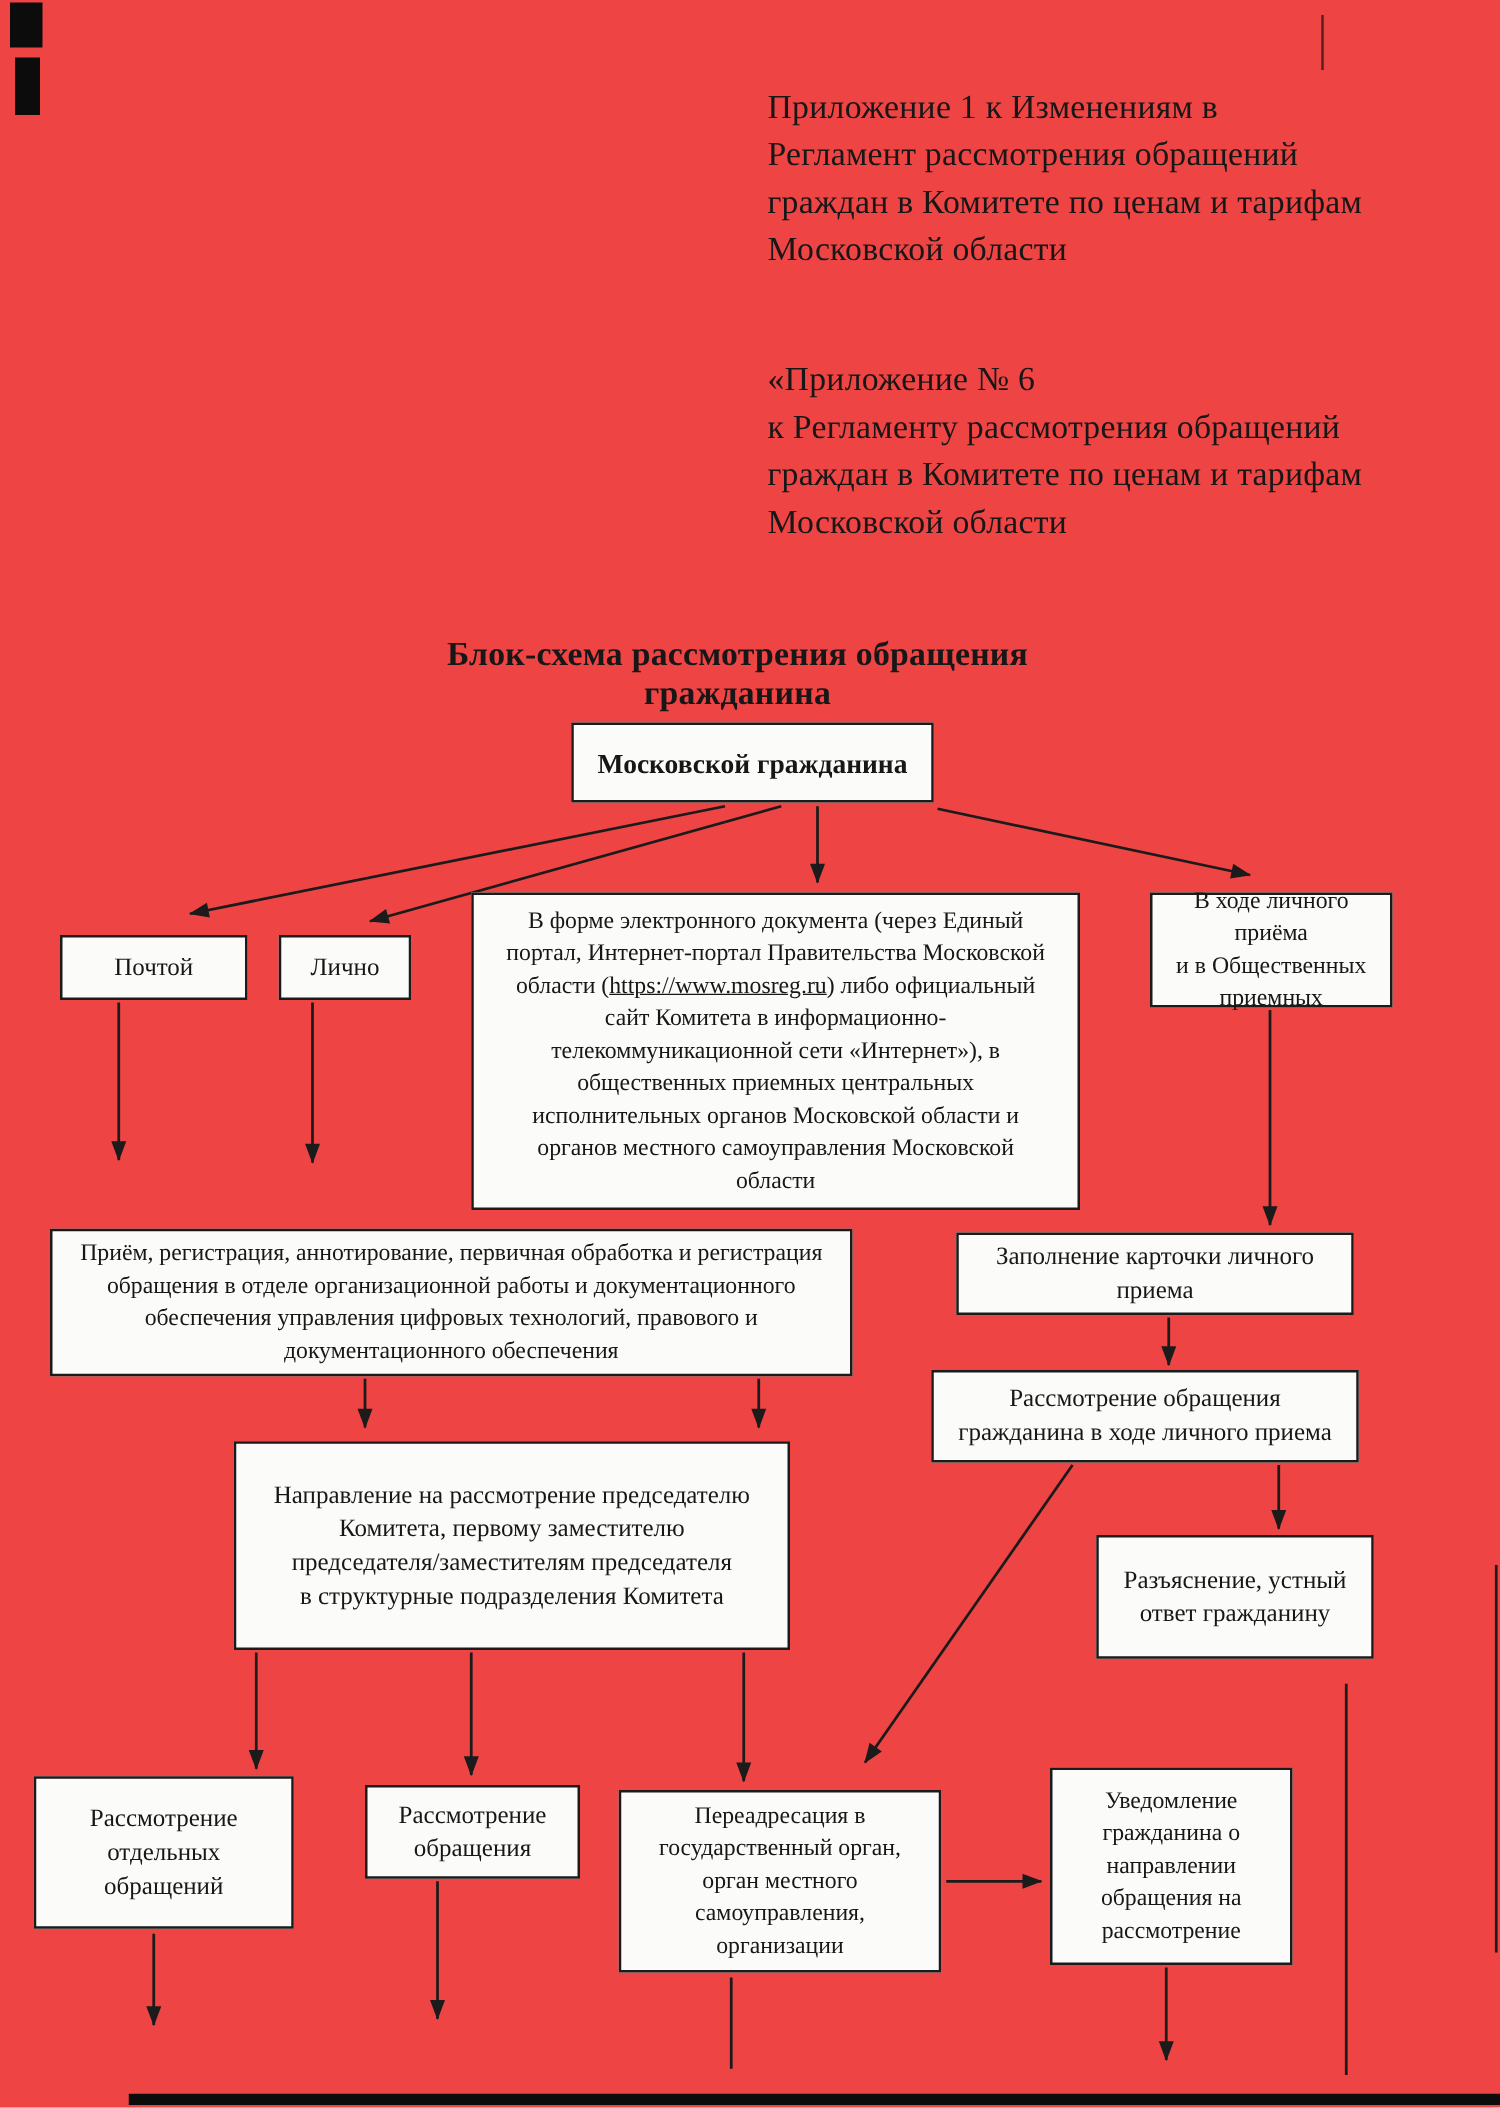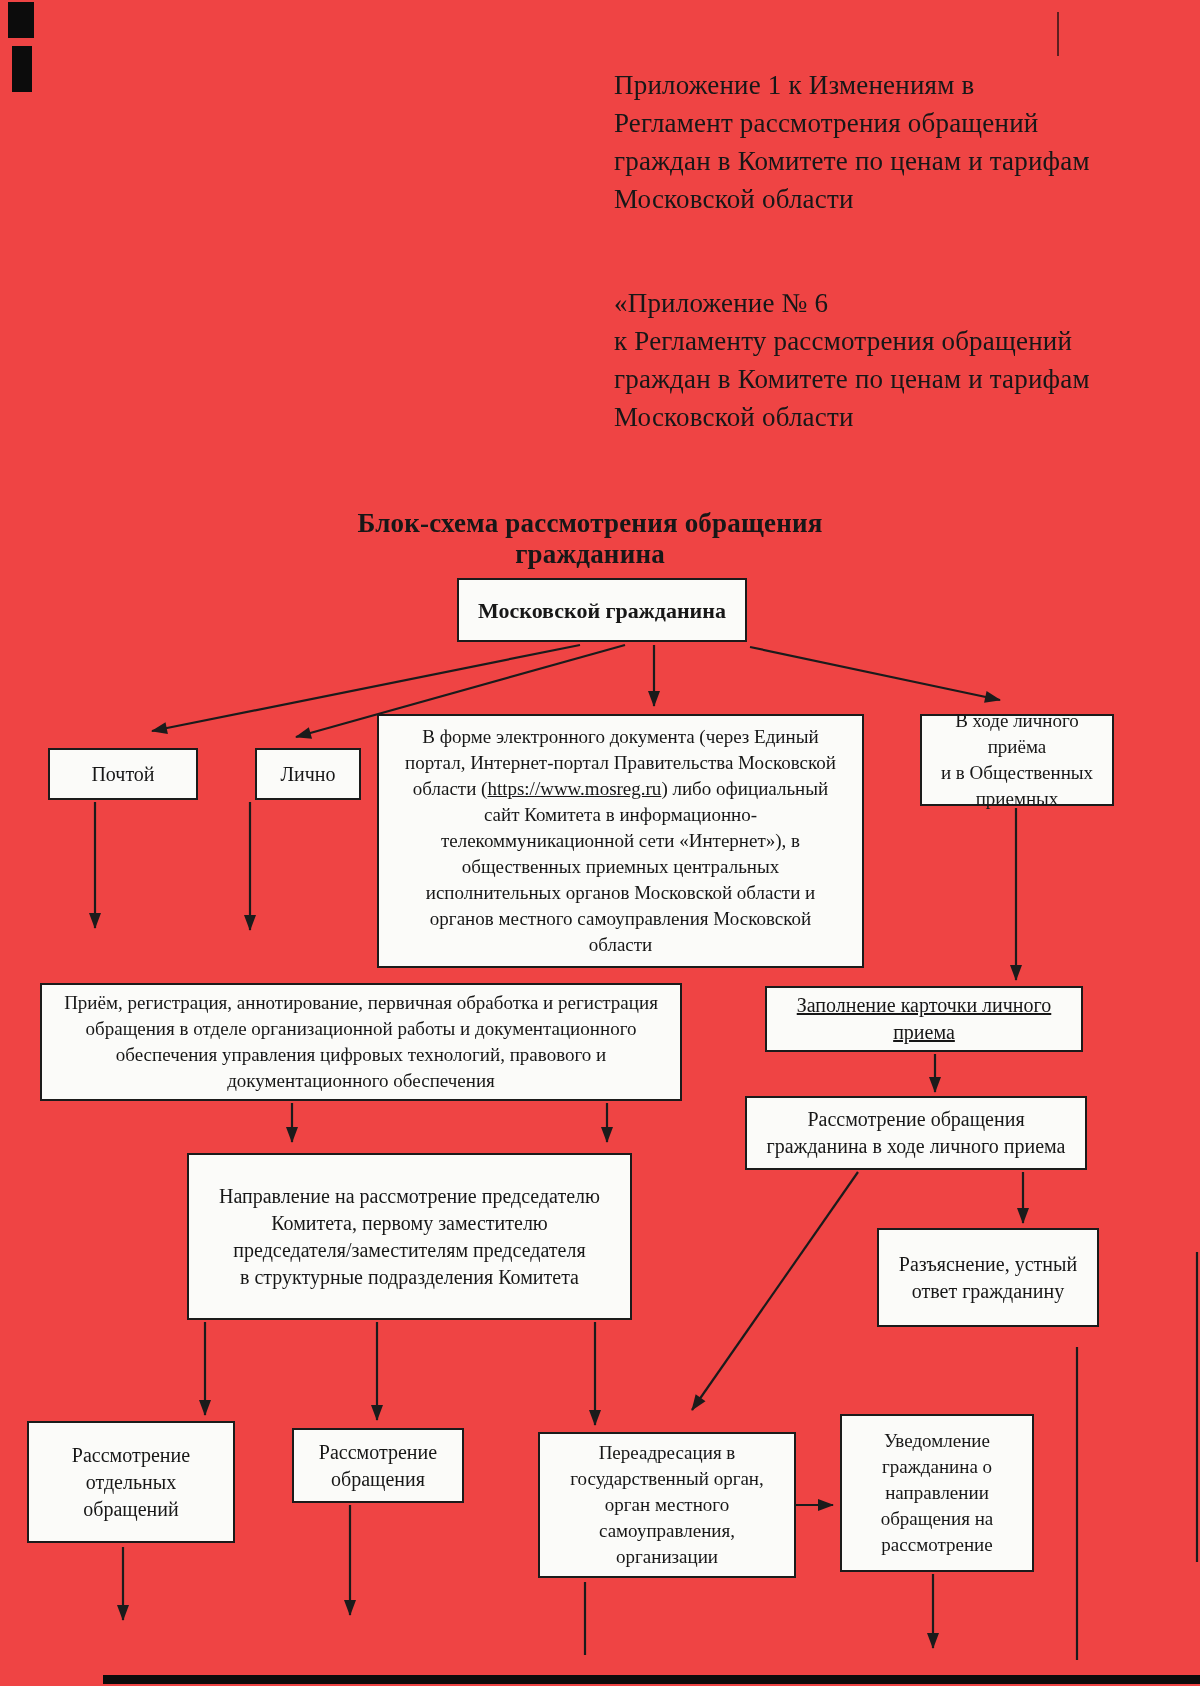--- a/index.html
+++ b/index.html
@@ -93,21 +93,21 @@
       <line x1="933" y1="1574" x2="933" y2="1648" marker-end="url(#ah)"></line>
       <line x1="1077" y1="1347" x2="1077" y2="1660"></line>
       <line x1="1197" y1="1252" x2="1197" y2="1562"></line>
     </g>
   </svg>
 
   <div class="node bold" style="left:457px;top:578px;width:290px;height:64px;">Московской гражданина</div>
 
   <div class="node" style="left:48px;top:748px;width:150px;height:52px;">Почтой</div>
 
-  <div class="node" style="left:223px;top:748px;width:106px;height:52px;margin-left:32px;">Лично</div>
+  <div class="node" style="left:223px;top:748px;width:106px;height:52px;">Лично</div>
 
   <div class="node small" style="left:377px;top:714px;width:487px;height:254px;">
     <div><span>В форме электронного документа (через Единый
 портал, Интернет-портал Правительства Московской
 области (</span><span class="url">https://www.mosreg.ru</span><span>) либо официальный
 сайт Комитета в информационно-
 телекоммуникационной сети «Интернет»), в
 общественных приемных центральных
 исполнительных органов Московской области и
 органов местного самоуправления Московской
@@ -116,42 +116,42 @@
 
   <div class="node small" style="left:920px;top:714px;width:194px;height:92px;">В ходе личного приёма
 и в Общественных
 приемных</div>
 
   <div class="node small" style="left:40px;top:983px;width:642px;height:118px;">Приём, регистрация, аннотирование, первичная обработка и регистрация
 обращения в отделе организационной работы и документационного
 обеспечения управления цифровых технологий, правового и
 документационного обеспечения</div>
 
-  <div class="node" style="left:765px;top:986px;width:318px;height:66px;text-decoration:underline;">Заполнение карточки личного
+  <div class="node" style="left:765px;top:986px;width:318px;height:66px;">Заполнение карточки личного
 приема</div>
 
   <div class="node" style="left:745px;top:1096px;width:342px;height:74px;">Рассмотрение обращения
 гражданина в ходе личного приема</div>
 
   <div class="node" style="left:187px;top:1153px;width:445px;height:167px;">Направление на рассмотрение председателю
 Комитета, первому заместителю
 председателя/заместителям председателя
 в структурные подразделения Комитета</div>
 
   <div class="node" style="left:877px;top:1228px;width:222px;height:99px;">Разъяснение, устный
 ответ гражданину</div>
 
   <div class="node" style="left:27px;top:1421px;width:208px;height:122px;">Рассмотрение
 отдельных
 обращений</div>
 
   <div class="node" style="left:292px;top:1428px;width:172px;height:75px;">Рассмотрение
 обращения</div>
 
-  <div class="node small" style="left:495px;top:1432px;width:258px;height:146px;margin-left:43px;">Переадресация в
+  <div class="node small" style="left:495px;top:1432px;width:258px;height:146px;">Переадресация в
 государственный орган,
 орган местного
 самоуправления,
 организации</div>
 
   <div class="node small" style="left:840px;top:1414px;width:194px;height:158px;">Уведомление
 гражданина о
 направлении
 обращения на
 рассмотрение</div>

